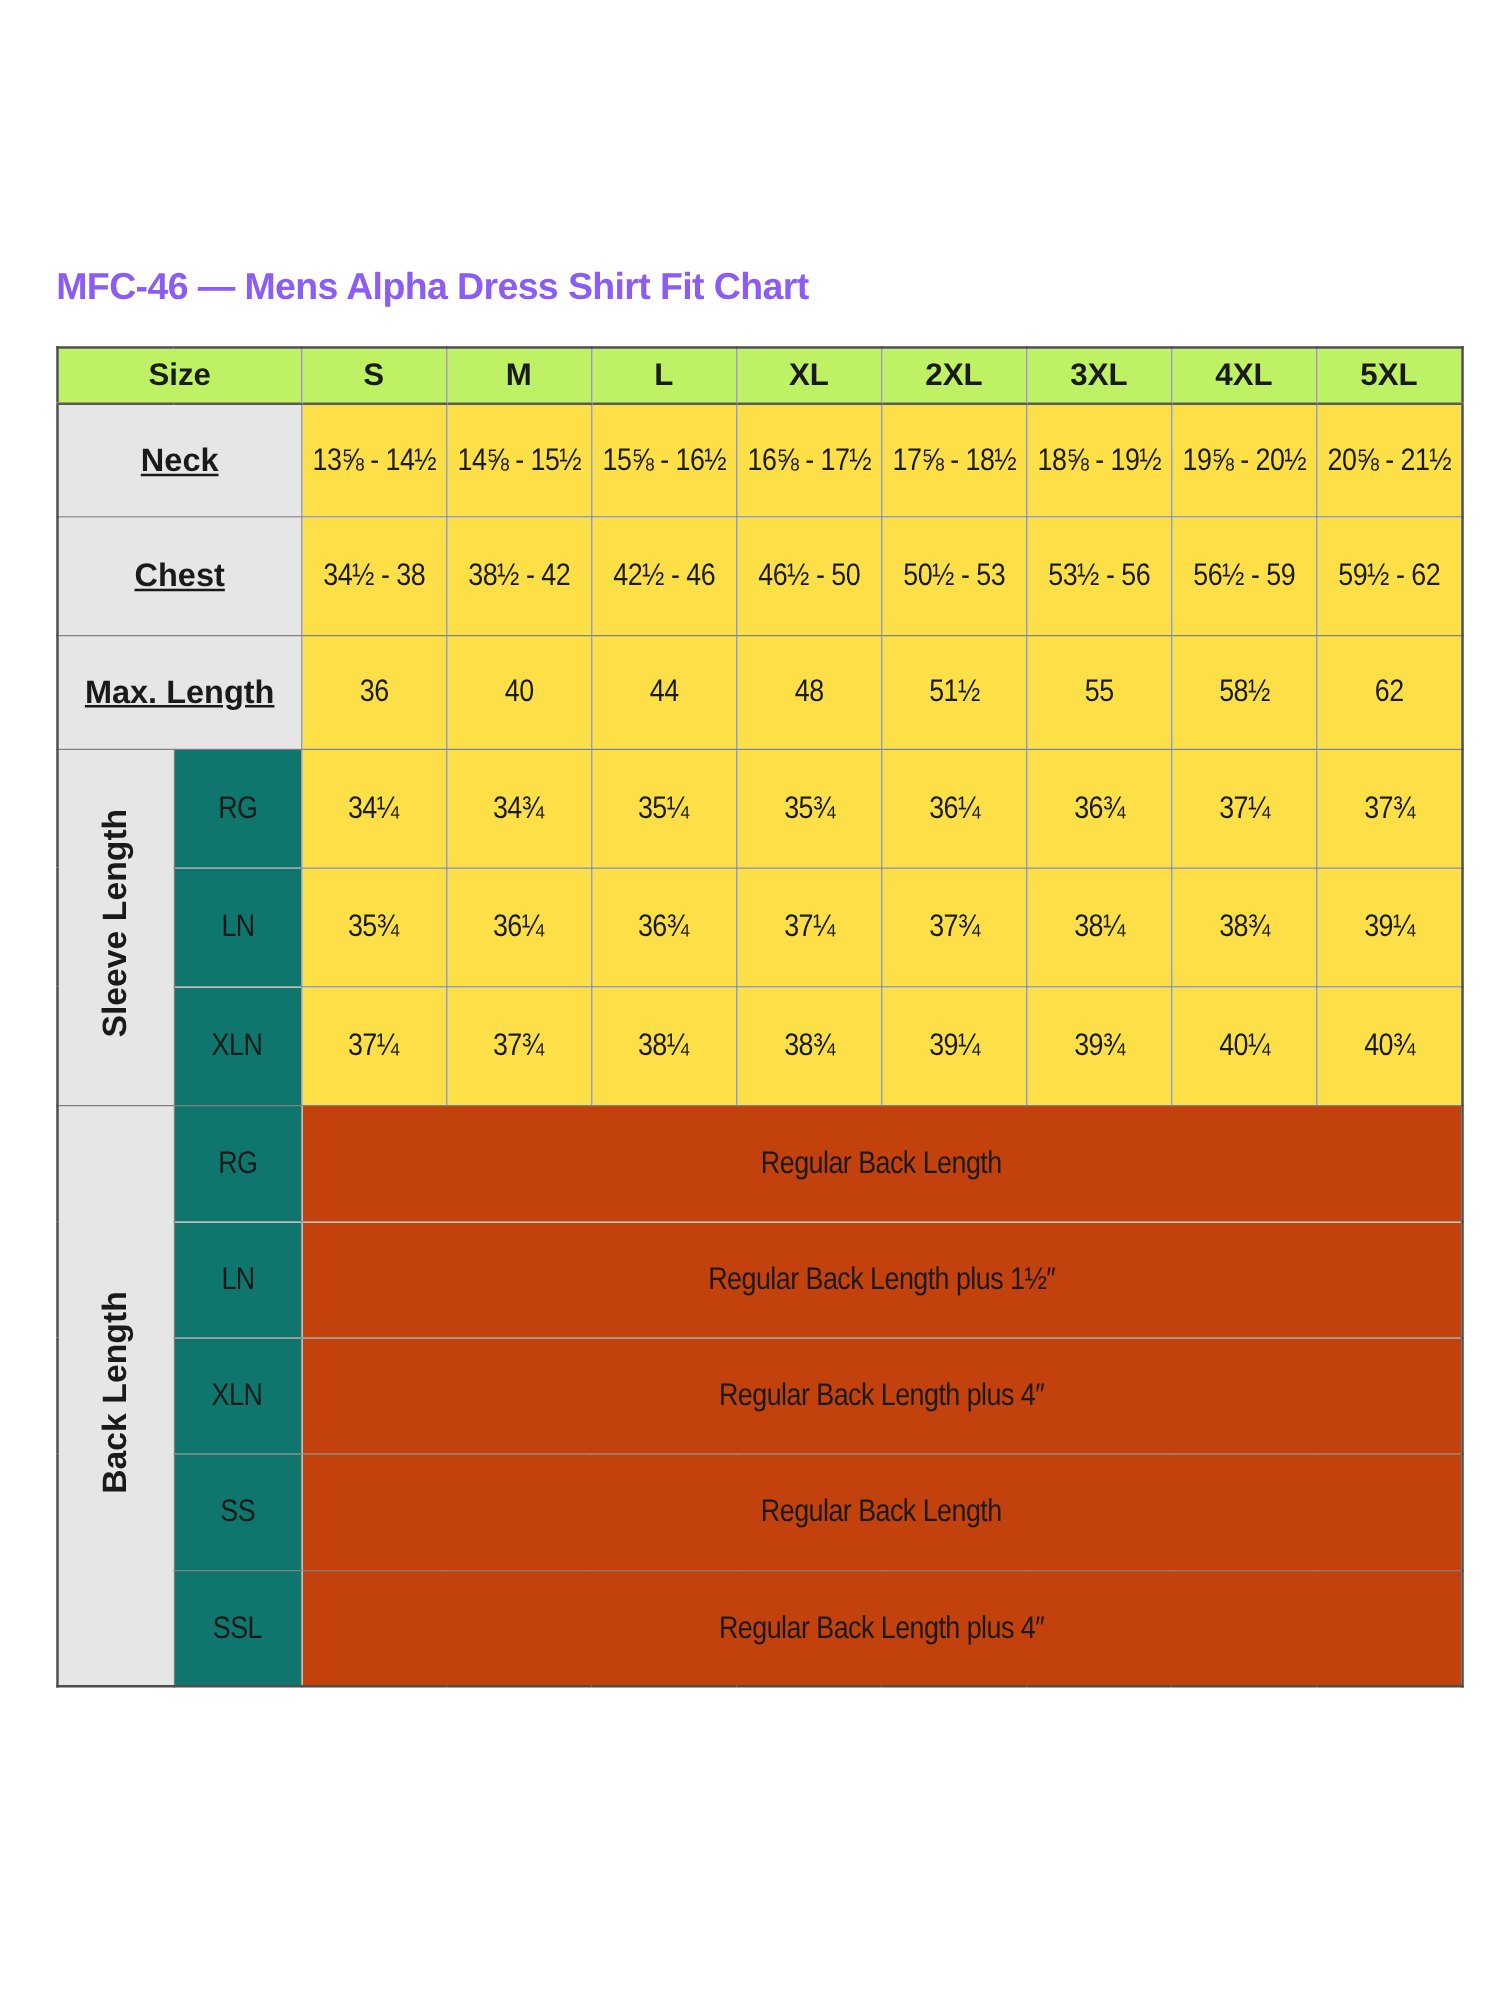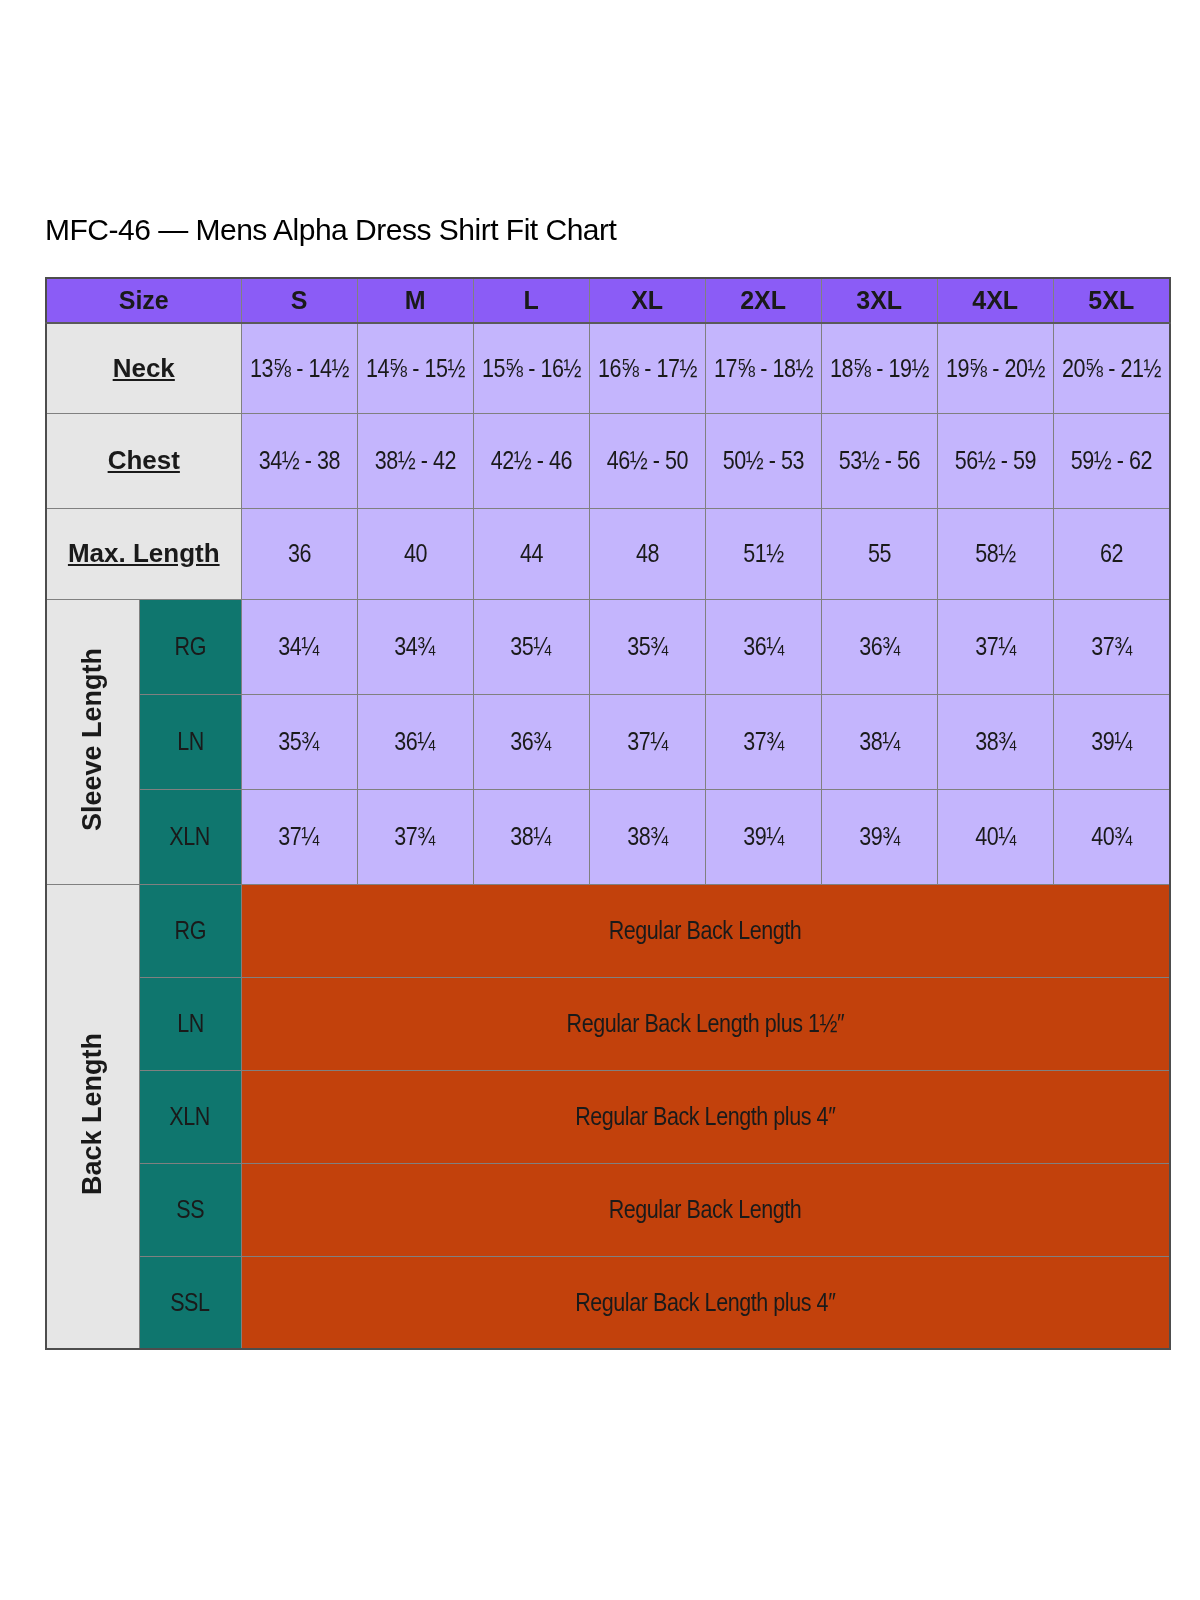--- a/index.html
+++ b/index.html
@@ -10,43 +10,43 @@
     height: 1600px;
     font-family: "Liberation Sans", sans-serif;
     color: #1a1a1a;
     position: relative;
   }
   .page-title {
     position: absolute;
     left: 45px;
     top: 213px;
     font-size: 30px;
-    font-weight: normal;
+    font-weight: bold;
     letter-spacing: -0.5px;
-    color: #000000;
+    color: #8b5cf6;
   }
   table.fit-chart {
     position: absolute;
     left: 45px;
     top: 277px;
     border-collapse: collapse;
     table-layout: fixed;
     border: 2px solid #4d4d4d;
   }
   table.fit-chart th,
   table.fit-chart td {
     border: 1px solid #808080;
     padding: 0;
     text-align: center;
     vertical-align: middle;
     overflow: hidden;
   }
   tr.header-row { height: 45px; }
   tr.header-row th {
-    background: #8b5cf6;
+    background: #bef264;
     font-size: 25px;
     font-weight: bold;
     border-bottom: 2px solid #5a5a5a;
   }
   tr.row-neck   { height: 90px; }
   tr.row-chest  { height: 95px; }
   tr.row-waist  { height: 91px; }
   tr.row-sleeve { height: 95px; }
   tr.row-back   { height: 93px; }
   th.row-label {
@@ -63,21 +63,21 @@
     writing-mode: vertical-rl;
     transform: rotate(180deg);
     font-size: 27px;
     font-weight: bold;
     white-space: nowrap;
   }
   th.sub-label {
     background: #0f766e;
     font-weight: normal;
   }
-  td.data-cell { background: #c4b5fd; }
+  td.data-cell { background: #fde047; }
   td.span-cell { background: #c2410c; }
   .cond {
     display: inline-block;
     transform: scaleX(0.86);
     transform-origin: center;
     font-size: 25px;
     white-space: nowrap;
     letter-spacing: -0.5px;
   }
 </style>

